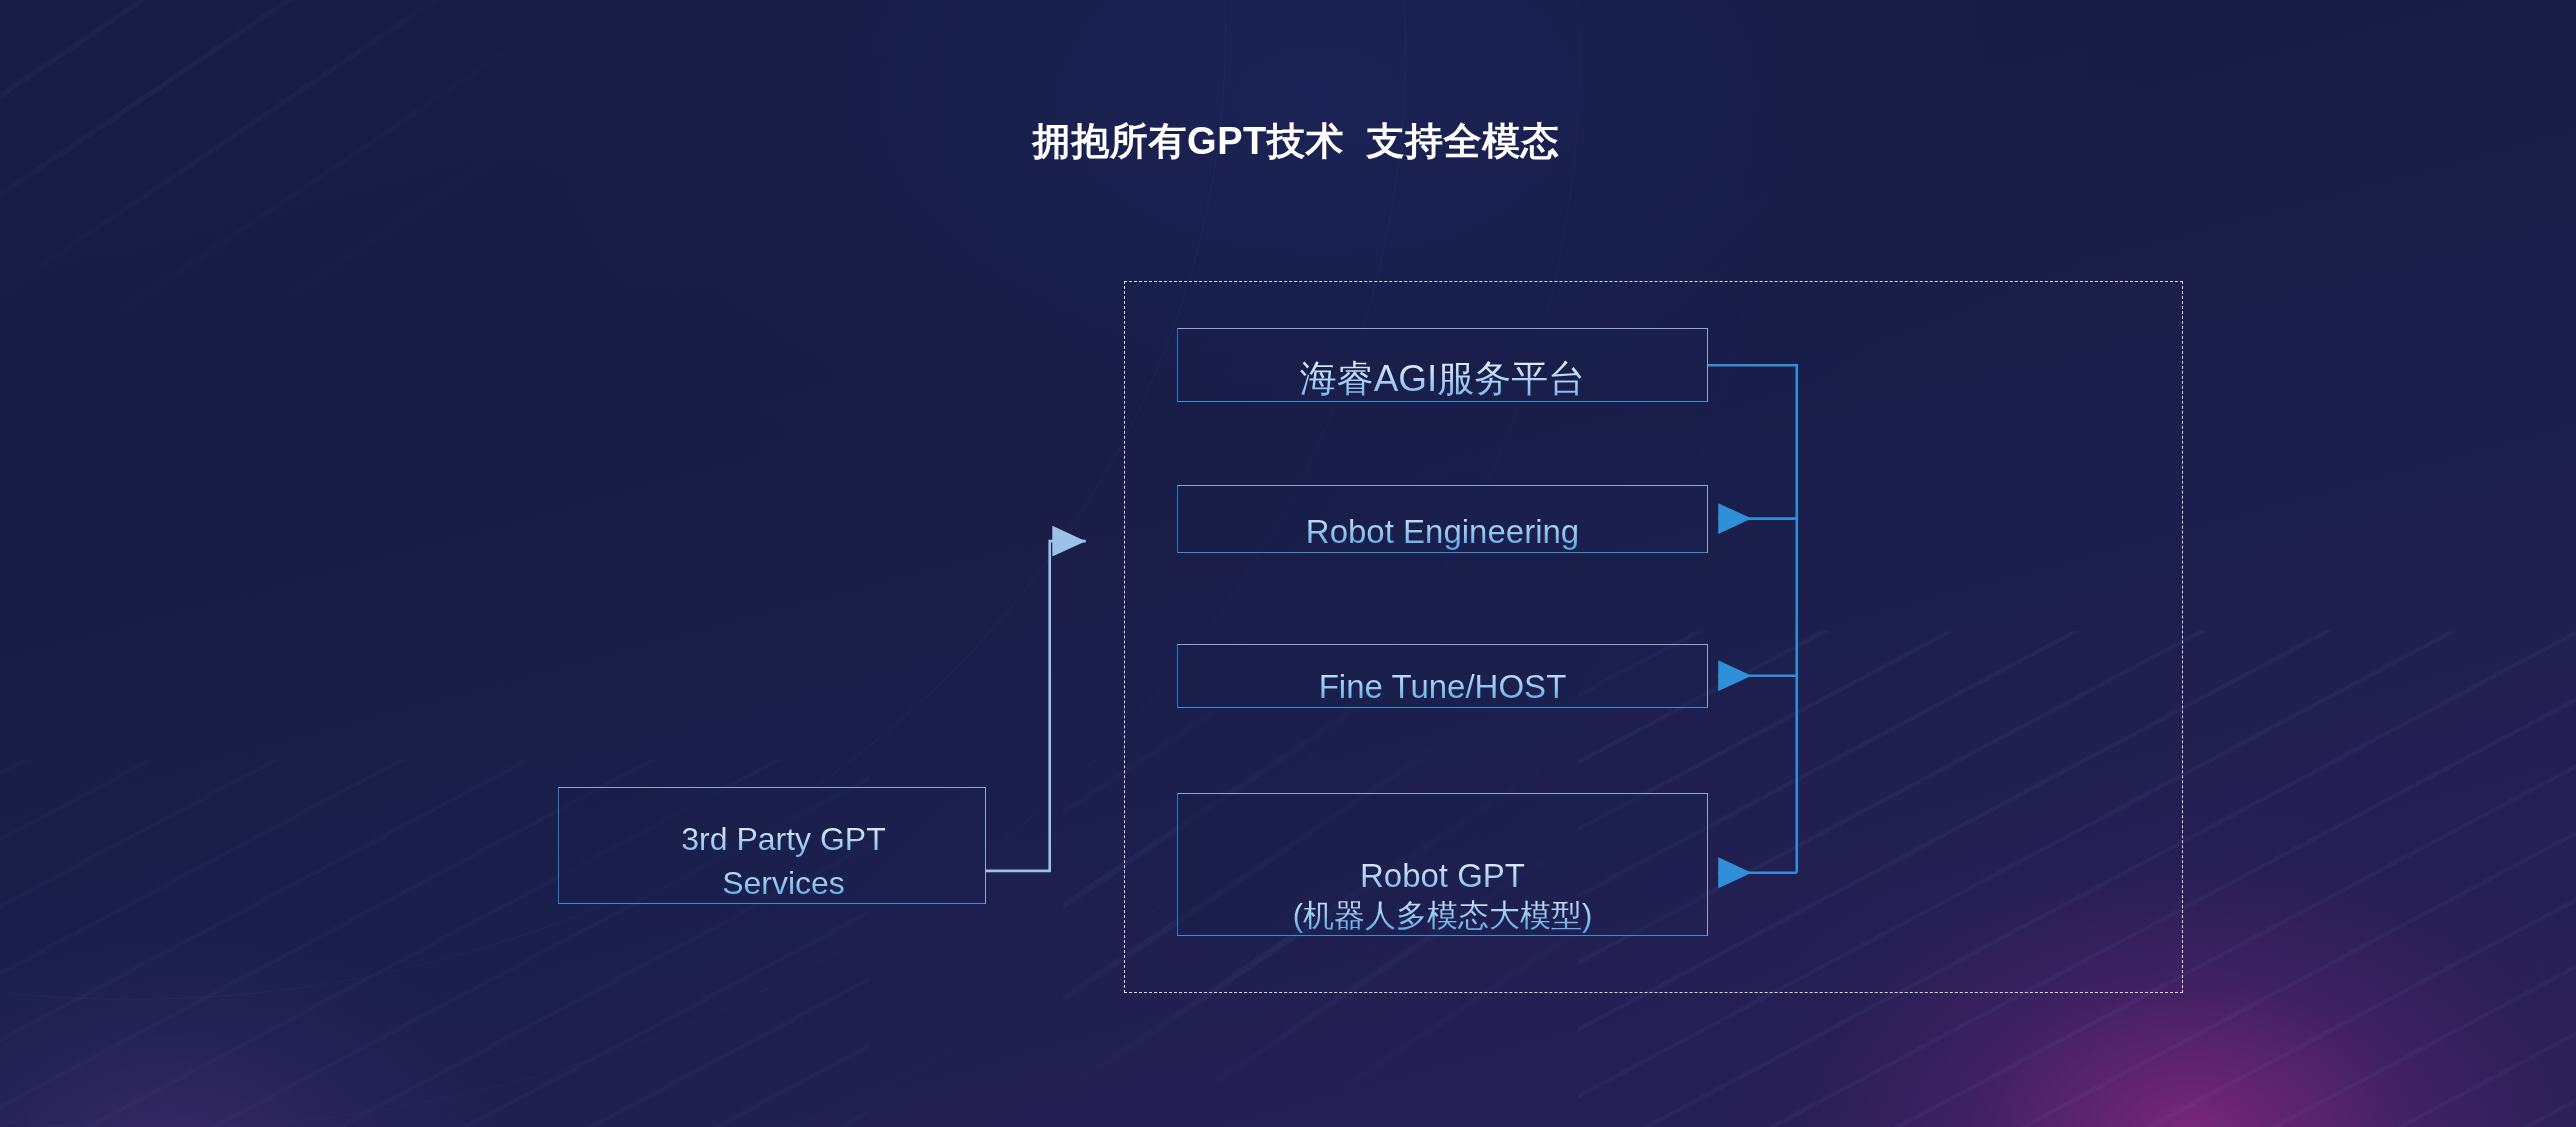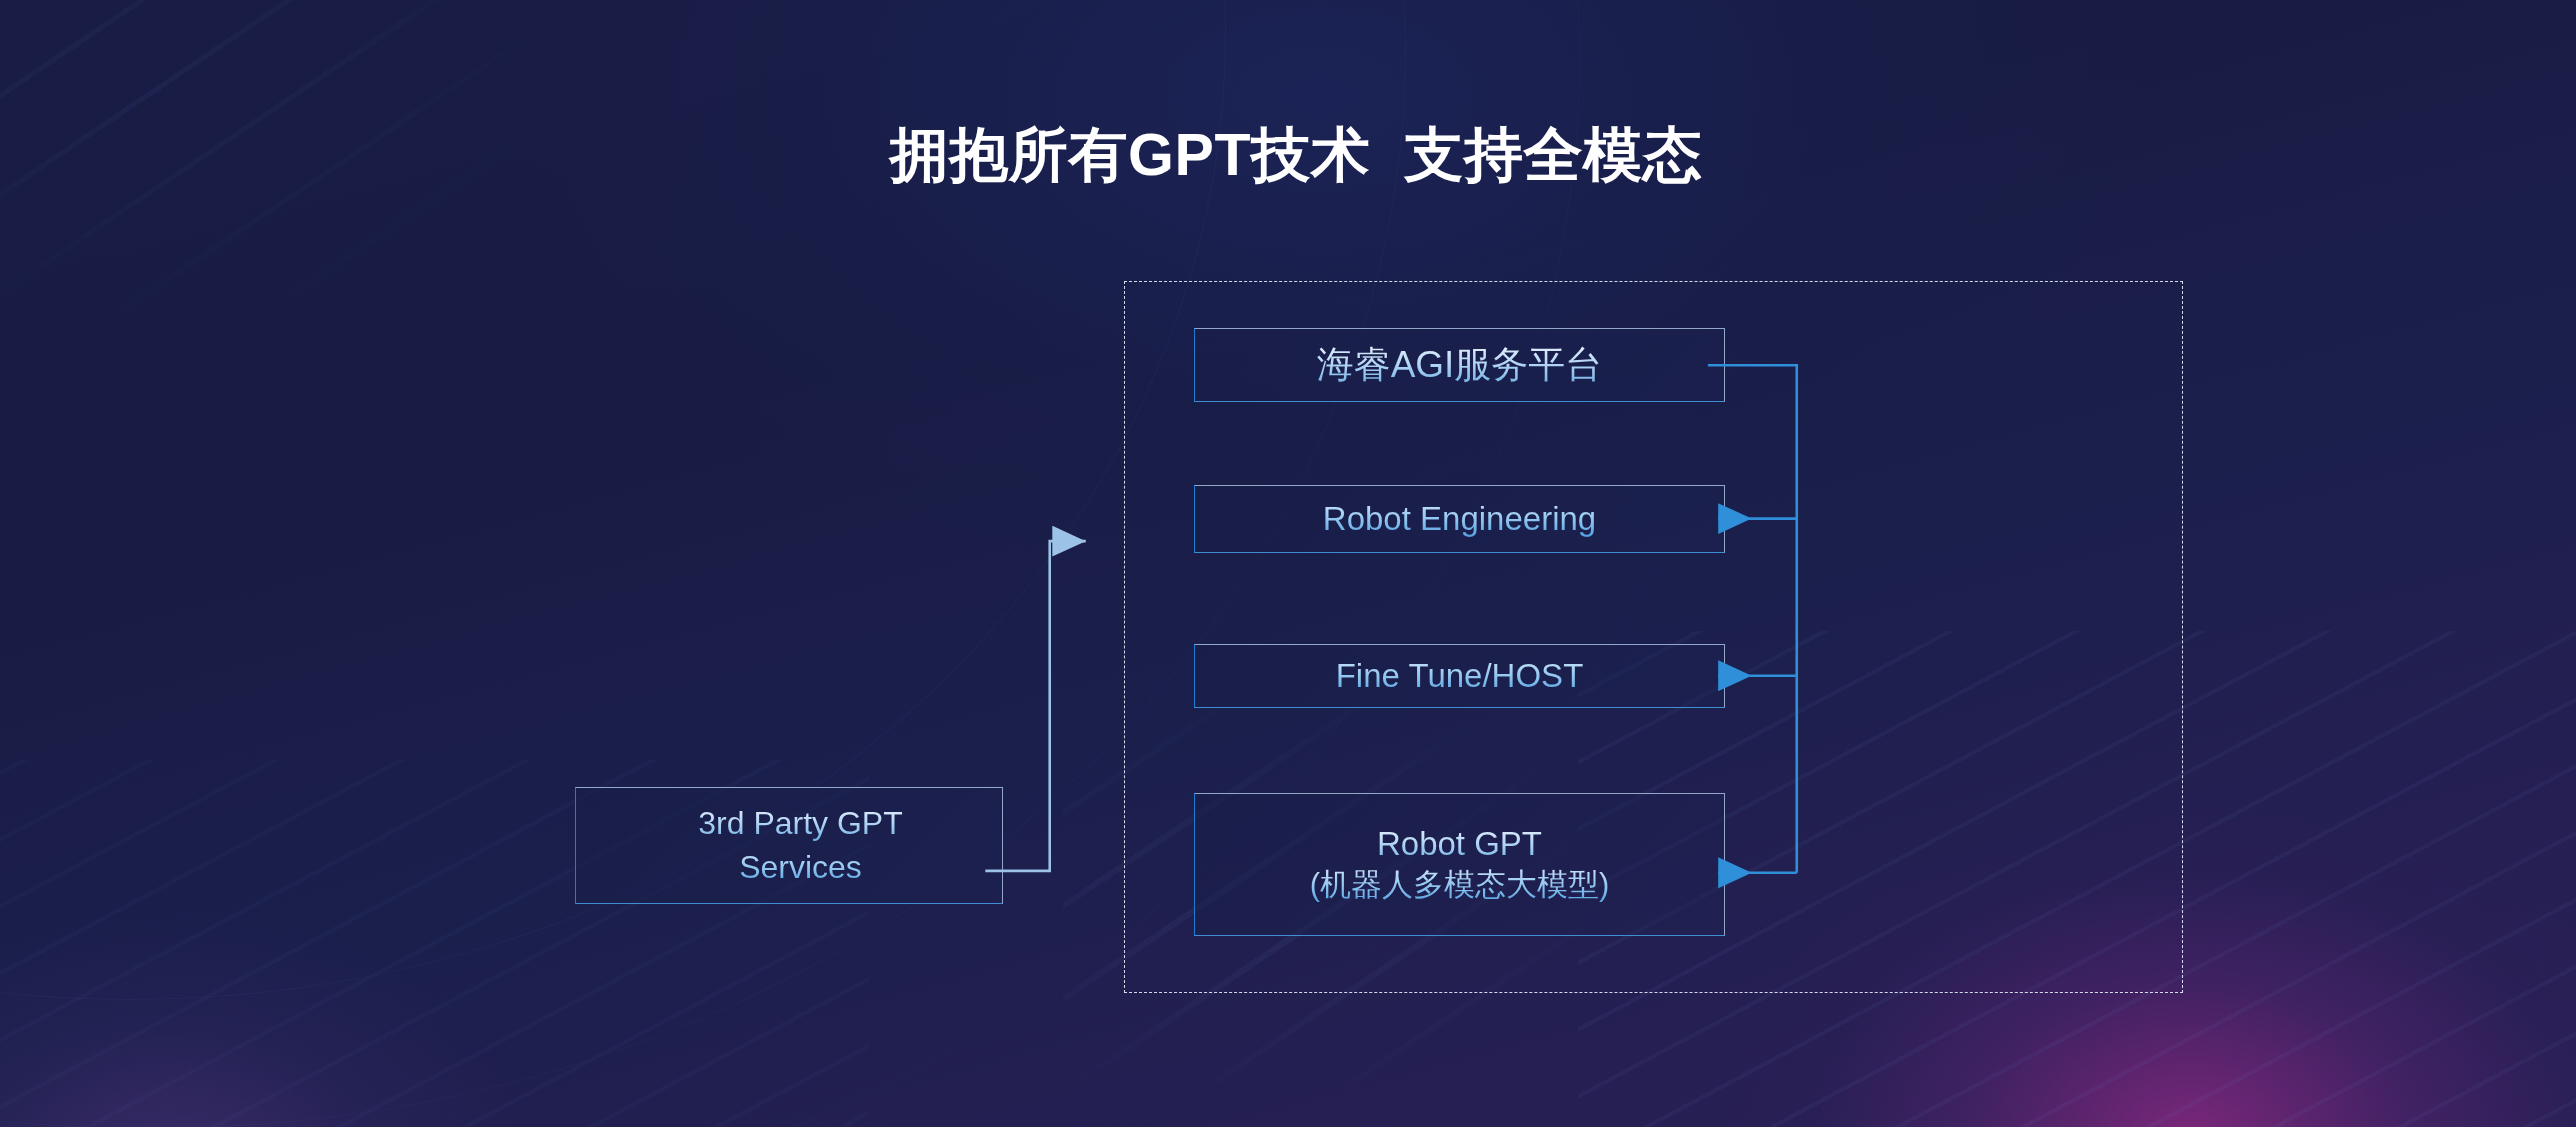--- a/index.html
+++ b/index.html
@@ -53,42 +53,42 @@
         rgba(130,175,245,0) 0px, rgba(130,175,245,0) 71px,
         rgba(130,175,245,0.12) 71px, rgba(130,175,245,0.12) 77px);
     -webkit-mask-image:radial-gradient(ellipse 489px 283px at 193px 270px,#000 0%,transparent 80%);
             mask-image:radial-gradient(ellipse 489px 283px at 193px 270px,#000 0%,transparent 80%);
   }
 
   
   .title{
     position:absolute;left:16px;right:0;top:116px;
     text-align:center;color:#ffffff;
-    font-size:59px;font-weight:bold;letter-spacing:0.6px;
+    font-size:38px;font-weight:bold;letter-spacing:0.6px;
     white-space:pre;
   }
 
   
   .dashed-zone{
     position:absolute;
     left:1124px;top:281px;width:1059px;height:712px;
     border:1.9px dashed rgba(228,236,250,0.92);
     box-sizing:border-box;
   }
 
   
   .node{
     position:absolute;box-sizing:border-box;
     border:1.9px solid #93a7c9;
     border-left-color:#1a7fd4;
     border-bottom-color:#3e8fd2;
     background:linear-gradient(135deg, rgba(24,29,72,0.55) 0%, rgba(27,34,82,0.35) 100%);
     display:flex;flex-direction:column;
-    align-items:center;justify-content:center;
-    text-align:center;line-height:1.18;margin-left:17px;
+    align-items:center;justify-content:flex-end;
+    text-align:center;line-height:1.18;
   }
   .node .l1{
     background:linear-gradient(180deg,#eaf3fd 0%,#b6d7f5 45%,#6aaee4 100%);
     -webkit-background-clip:text;background-clip:text;
     color:transparent;
   }
   .node .l2{
     background:linear-gradient(180deg,#cfe6fa 0%,#8cc3ef 55%,#4e9ee0 100%);
     -webkit-background-clip:text;background-clip:text;
     color:transparent;

